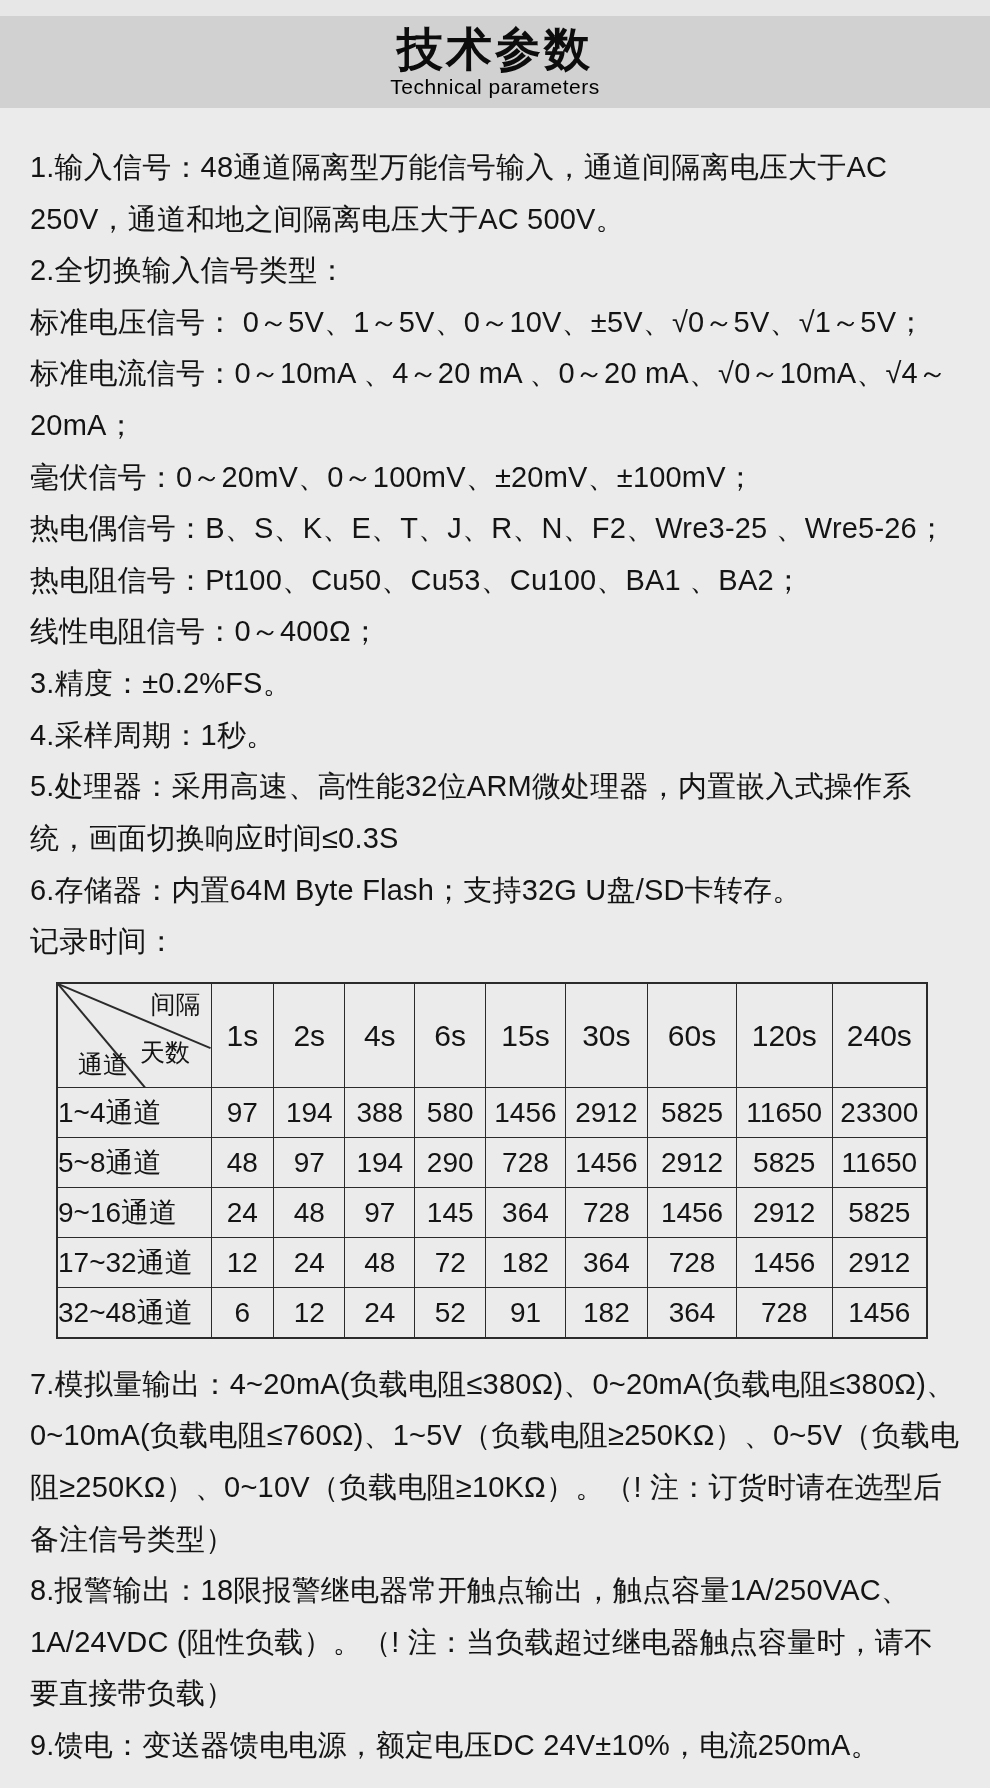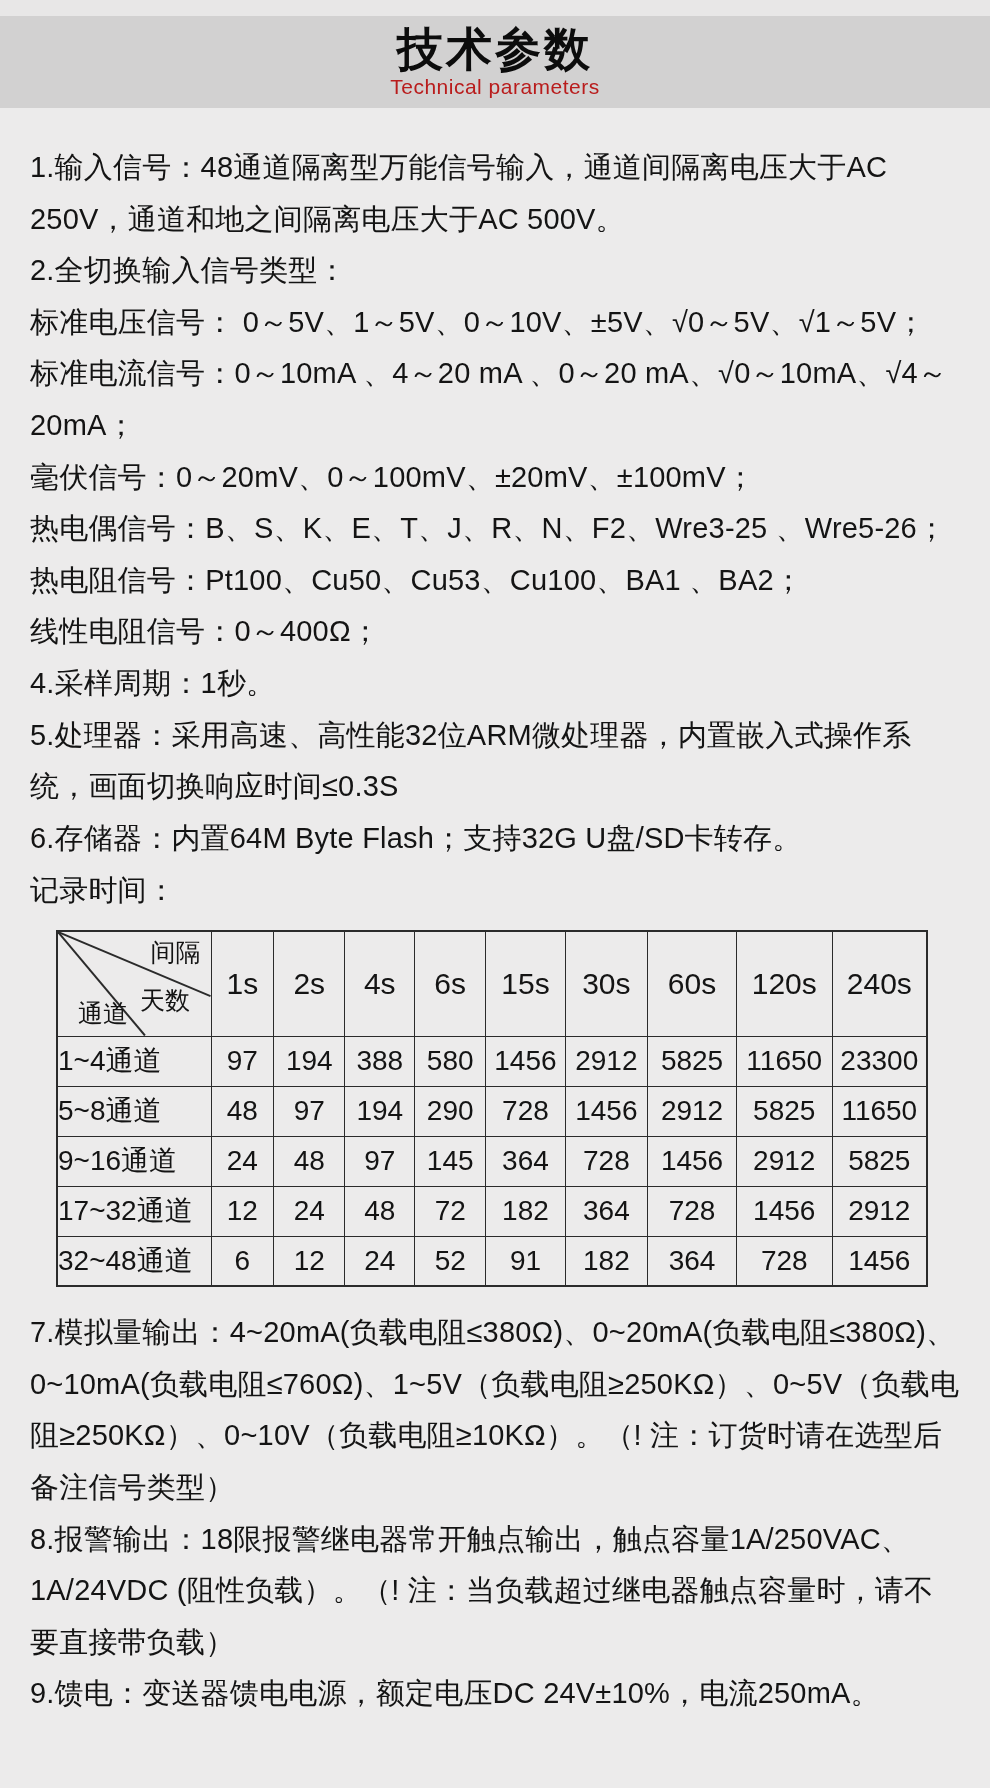--- a/index.html
+++ b/index.html
@@ -19,21 +19,21 @@
   .page{width:990px;min-height:1788px;background:var(--bg-body);overflow:hidden;}
   .top-strip{height:16px;background:var(--bg-strip);}
   .header-band{
     height:92px;background:var(--bg-band);
     display:flex;flex-direction:column;align-items:center;justify-content:center;
   }
   .page-title{
     font-size:46px;font-weight:700;letter-spacing:3px;line-height:1.05;color:#0c0c0c;
   }
   .page-subtitle{
-    font-size:21px;font-weight:400;color:#b91c1c;margin-top:2px;letter-spacing:0.5px;
+    font-size:21px;font-weight:400;color:#000000;margin-top:2px;letter-spacing:0.5px;
   }
   .content{padding:34px 28px 40px 30px;}
   .para{
     font-size:29px;line-height:1.78;color:var(--text);
     letter-spacing:0.2px;
   }
   table.record{
     border-collapse:collapse;
     width:872px;
     margin:14px 0 20px 26px;
@@ -71,20 +71,21 @@
   <div class="content">
     <div id="before-list">
         <div class="para">1.输入信号：48通道隔离型万能信号输入，通道间隔离电压大于AC 250V，通道和地之间隔离电压大于AC 500V。</div>
         <div class="para">2.全切换输入信号类型：</div>
         <div class="para">标准电压信号： 0～5V、1～5V、0～10V、±5V、√0～5V、√1～5V；</div>
         <div class="para">标准电流信号：0～10mA 、4～20 mA 、0～20 mA、√0～10mA、√4～20mA；</div>
         <div class="para">毫伏信号：0～20mV、0～100mV、±20mV、±100mV；</div>
         <div class="para">热电偶信号：B、S、K、E、T、J、R、N、F2、Wre3-25 、Wre5-26；</div>
         <div class="para">热电阻信号：Pt100、Cu50、Cu53、Cu100、BA1 、BA2；</div>
         <div class="para">线性电阻信号：0～400Ω；</div>
+        <div class="para">3.精度：±0.2%FS。</div>
         <div class="para">4.采样周期：1秒。</div>
         <div class="para">5.处理器：采用高速、高性能32位ARM微处理器，内置嵌入式操作系统，画面切换响应时间≤0.3S</div>
         <div class="para">6.存储器：内置64M Byte Flash；支持32G U盘/SD卡转存。</div>
         <div class="para">记录时间：</div>
       </div>
 
     <table class="record">
       <colgroup>
         <col style="width:17.7%">
           <col style="width:7.2%">

